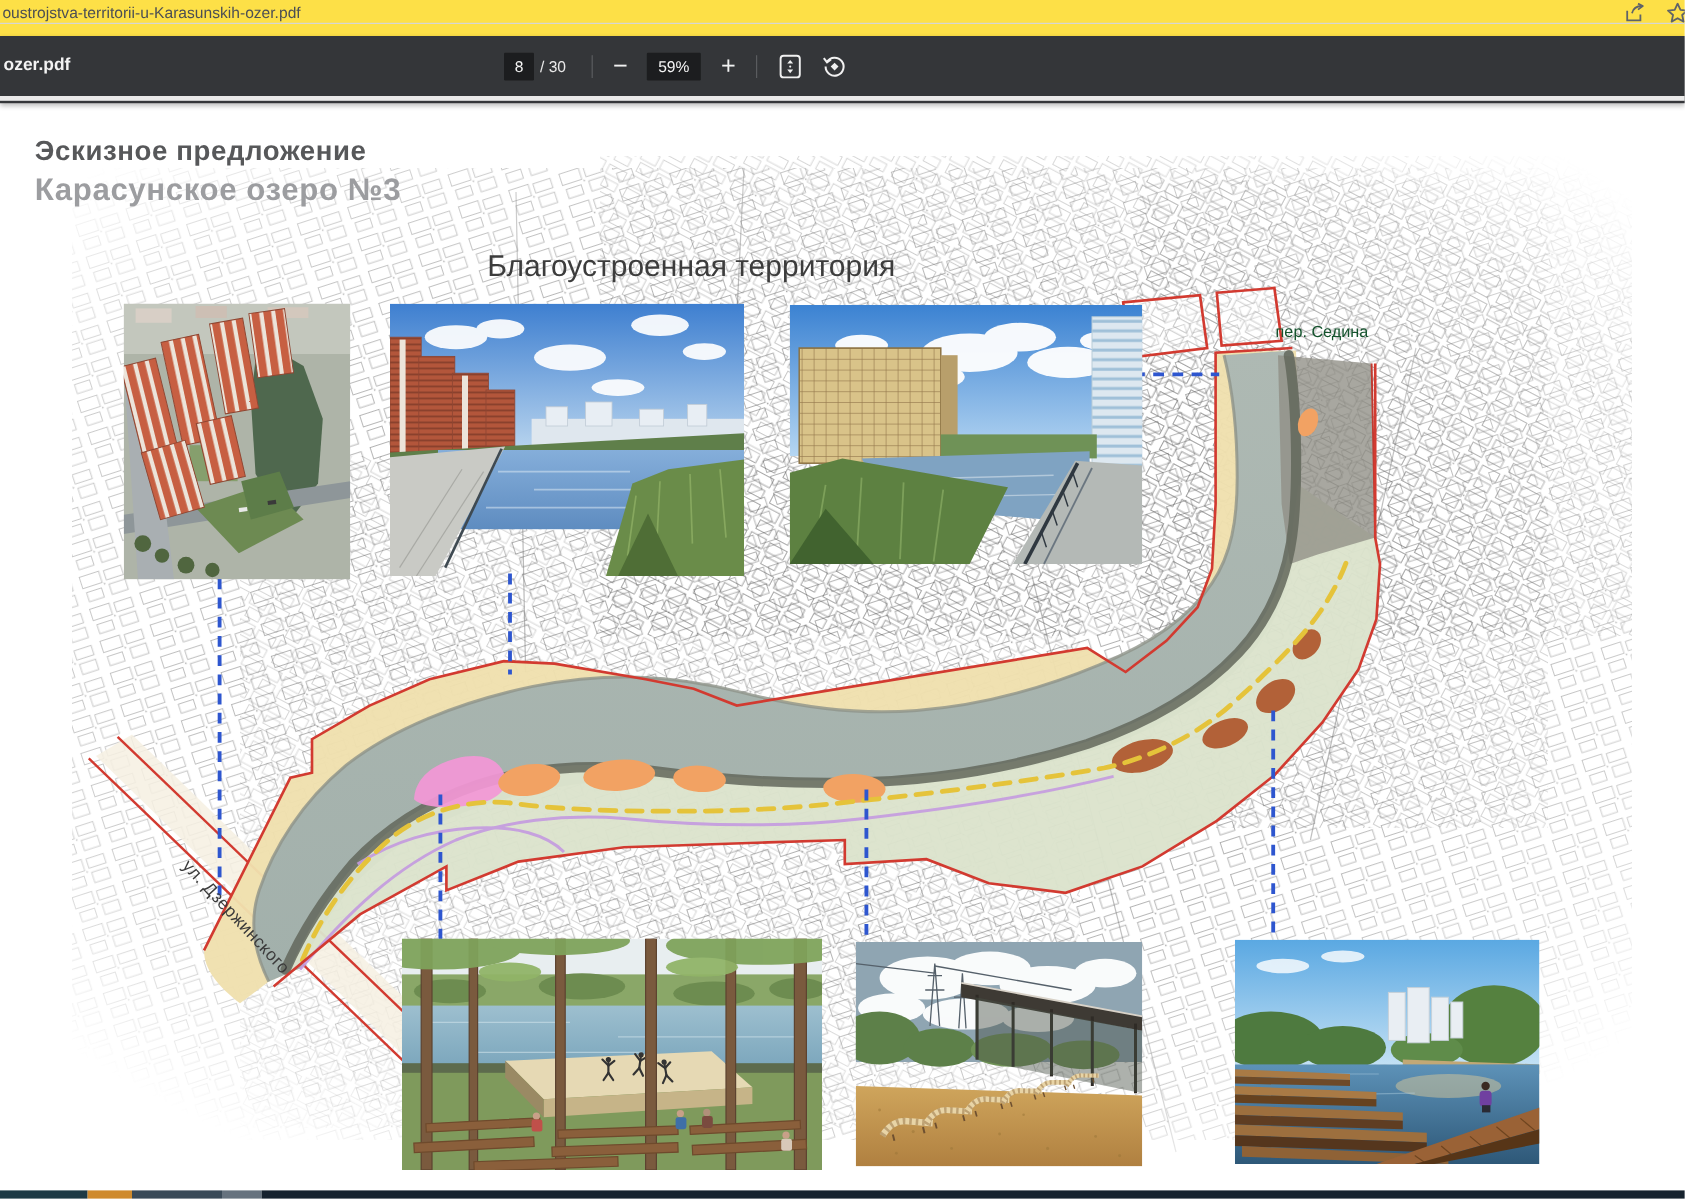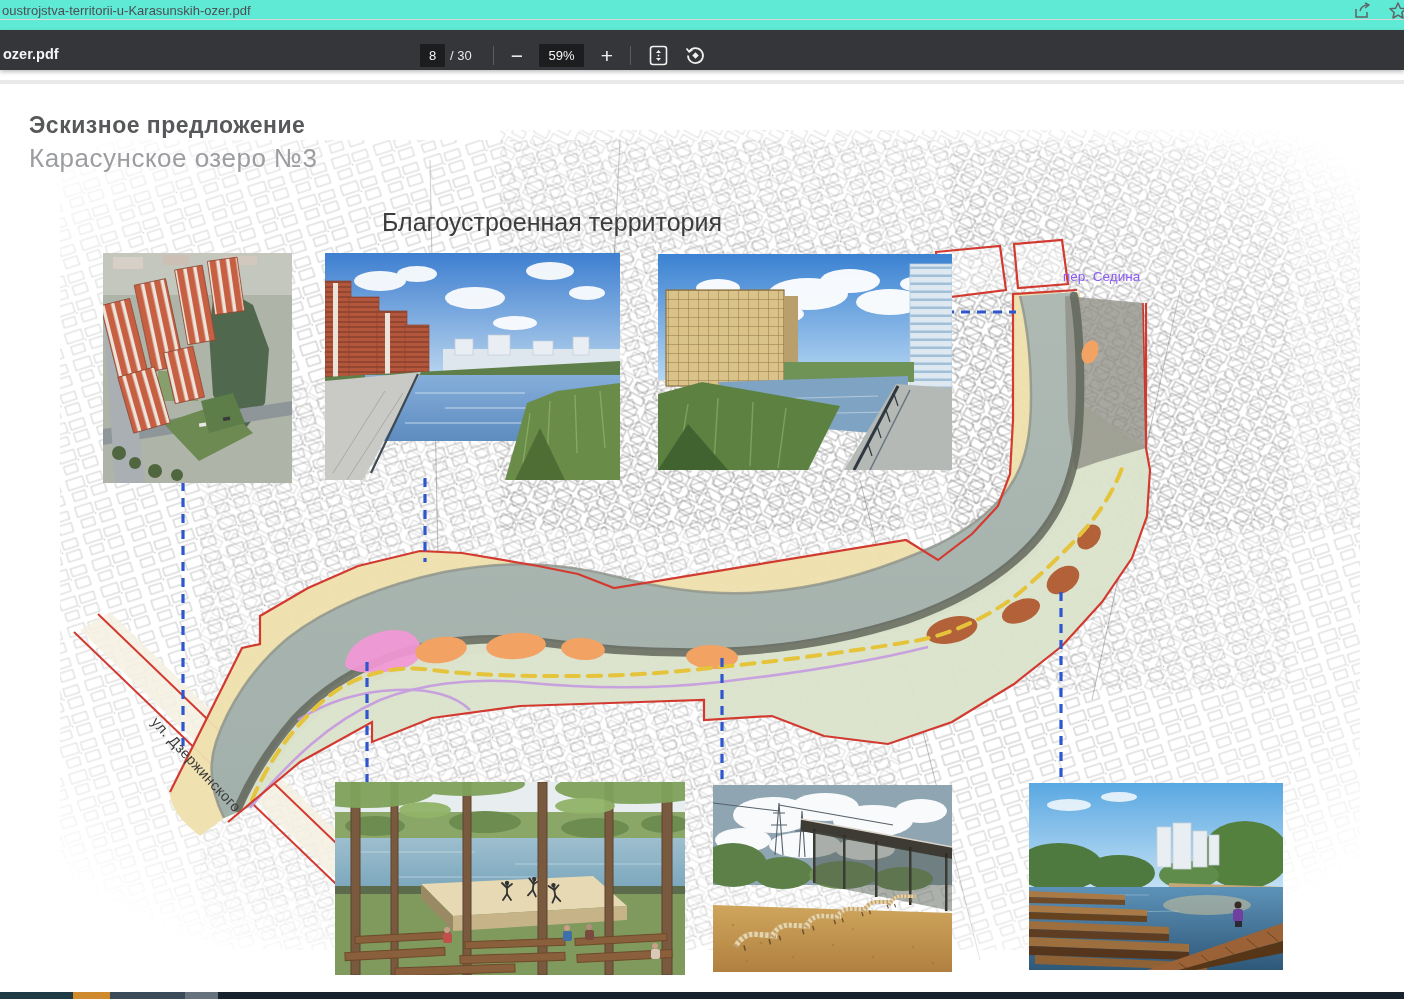--- a/index.html
+++ b/index.html
@@ -2,50 +2,50 @@
 <html><head>
 <meta charset="utf-8">
 <style>
   html,body{margin:0;padding:0;}
   body{
     width:1404px;height:999px;position:relative;overflow:hidden;
     background:#ffffff;font-family:"Liberation Sans",sans-serif;
     -webkit-font-smoothing:antialiased;
   }
   
-  .top-strip{position:absolute;left:0;top:0;width:1404px;height:30px;background:#5eead4;z-index:6;}
+  .top-strip{position:absolute;left:0;top:0;width:1404px;height:30px;background:#fde047;z-index:6;}
   .tab-title{position:absolute;left:2px;top:3px;font-size:13px;color:#4c4f54;white-space:nowrap;}
   .top-divider{position:absolute;left:0;top:19px;width:1404px;height:1px;background:#d6d6d6;}
   .top-ico{position:absolute;top:2px;width:20px;height:18px;cursor:pointer;}
   .top-ico svg{display:block;}
   #share-ico{left:1354px;}
   #star-ico{left:1388px;}
   
-  .pdf-toolbar{position:absolute;left:0;top:30px;width:1404px;height:40px;background:#343639;z-index:6;
+  .pdf-toolbar{position:absolute;left:0;top:30px;width:1404px;height:56px;background:#343639;z-index:6;
     box-shadow:0 2px 4px rgba(0,0,0,.25);}
   .pdf-filename{position:absolute;left:3px;top:16px;font-size:14.5px;font-weight:700;color:#f3f3f3;white-space:nowrap;}
   .tb-box{position:absolute;top:14px;height:23px;background:#1c1d1f;color:#f5f5f5;font-size:13px;
     display:flex;align-items:center;justify-content:center;border-radius:1px;}
   #page-input{left:420px;width:25px;border:none;text-align:center;padding:0;outline:none;font-family:"Liberation Sans",sans-serif;}
   #zoom-box{left:539px;width:45px;}
   .tb-text{position:absolute;top:18px;font-size:13px;color:#e9e9e9;white-space:nowrap;}
   #page-total{left:450px;text-align:right;}
   .tb-sep{position:absolute;top:16px;width:1px;height:19px;background:#5a5c5f;}
   .tb-btn{position:absolute;top:12px;width:26px;height:26px;display:flex;align-items:center;justify-content:center;
     color:#f1f1f1;font-size:21px;cursor:pointer;border-radius:50%;line-height:1;}
   #btn-minus{left:504px;}
   #btn-plus{left:594px;}
   #btn-fit{left:645px;}
   #btn-rotate{left:682px;}
   .toolbar-underline{position:absolute;left:0;top:80px;width:1404px;height:4px;background:#e9e9e9;z-index:6;}
   
   .doc-title{position:absolute;left:29px;top:112px;font-size:23px;font-weight:700;color:#57585a;letter-spacing:.5px;z-index:3;}
-  .doc-subtitle{position:absolute;left:29px;top:143px;font-size:26px;font-weight:400;color:#9c9da0;letter-spacing:.5px;z-index:3;}
-  .doc-heading{position:absolute;left:332px;top:208px;width:440px;text-align:center;font-size:25px;font-weight:500;color:#3c3c3c;z-index:3;}
-  .street-ne{position:absolute;left:1063px;top:269px;font-size:13.5px;font-weight:500;color:#8b5cf6;z-index:3;text-align:right;}
+  .doc-subtitle{position:absolute;left:29px;top:143px;font-size:26px;font-weight:700;color:#9c9da0;letter-spacing:.5px;z-index:3;}
+  .doc-heading{position:absolute;left:356px;top:208px;width:440px;text-align:center;font-size:25px;font-weight:500;color:#3c3c3c;z-index:3;}
+  .street-ne{position:absolute;left:1063px;top:269px;font-size:13.5px;font-weight:500;color:#14532d;z-index:3;text-align:right;}
   .street-sw{position:absolute;left:160px;top:714px;font-size:14.5px;font-weight:500;color:#3b3b3b;letter-spacing:.4px;
     transform:rotate(47deg);transform-origin:0 0;z-index:3;white-space:nowrap;}
   
   #map-svg{position:absolute;left:0;top:0;z-index:1;}
   
   .photo{position:absolute;z-index:4;overflow:hidden;}
   .photo svg{display:block;width:100%;height:100%;}
   #photo1{left:103px;top:253px;width:189px;height:230px;}
   #photo2{left:325px;top:253px;width:295px;height:227px;}
   #photo3{left:658px;top:254px;width:294px;height:216px;}

